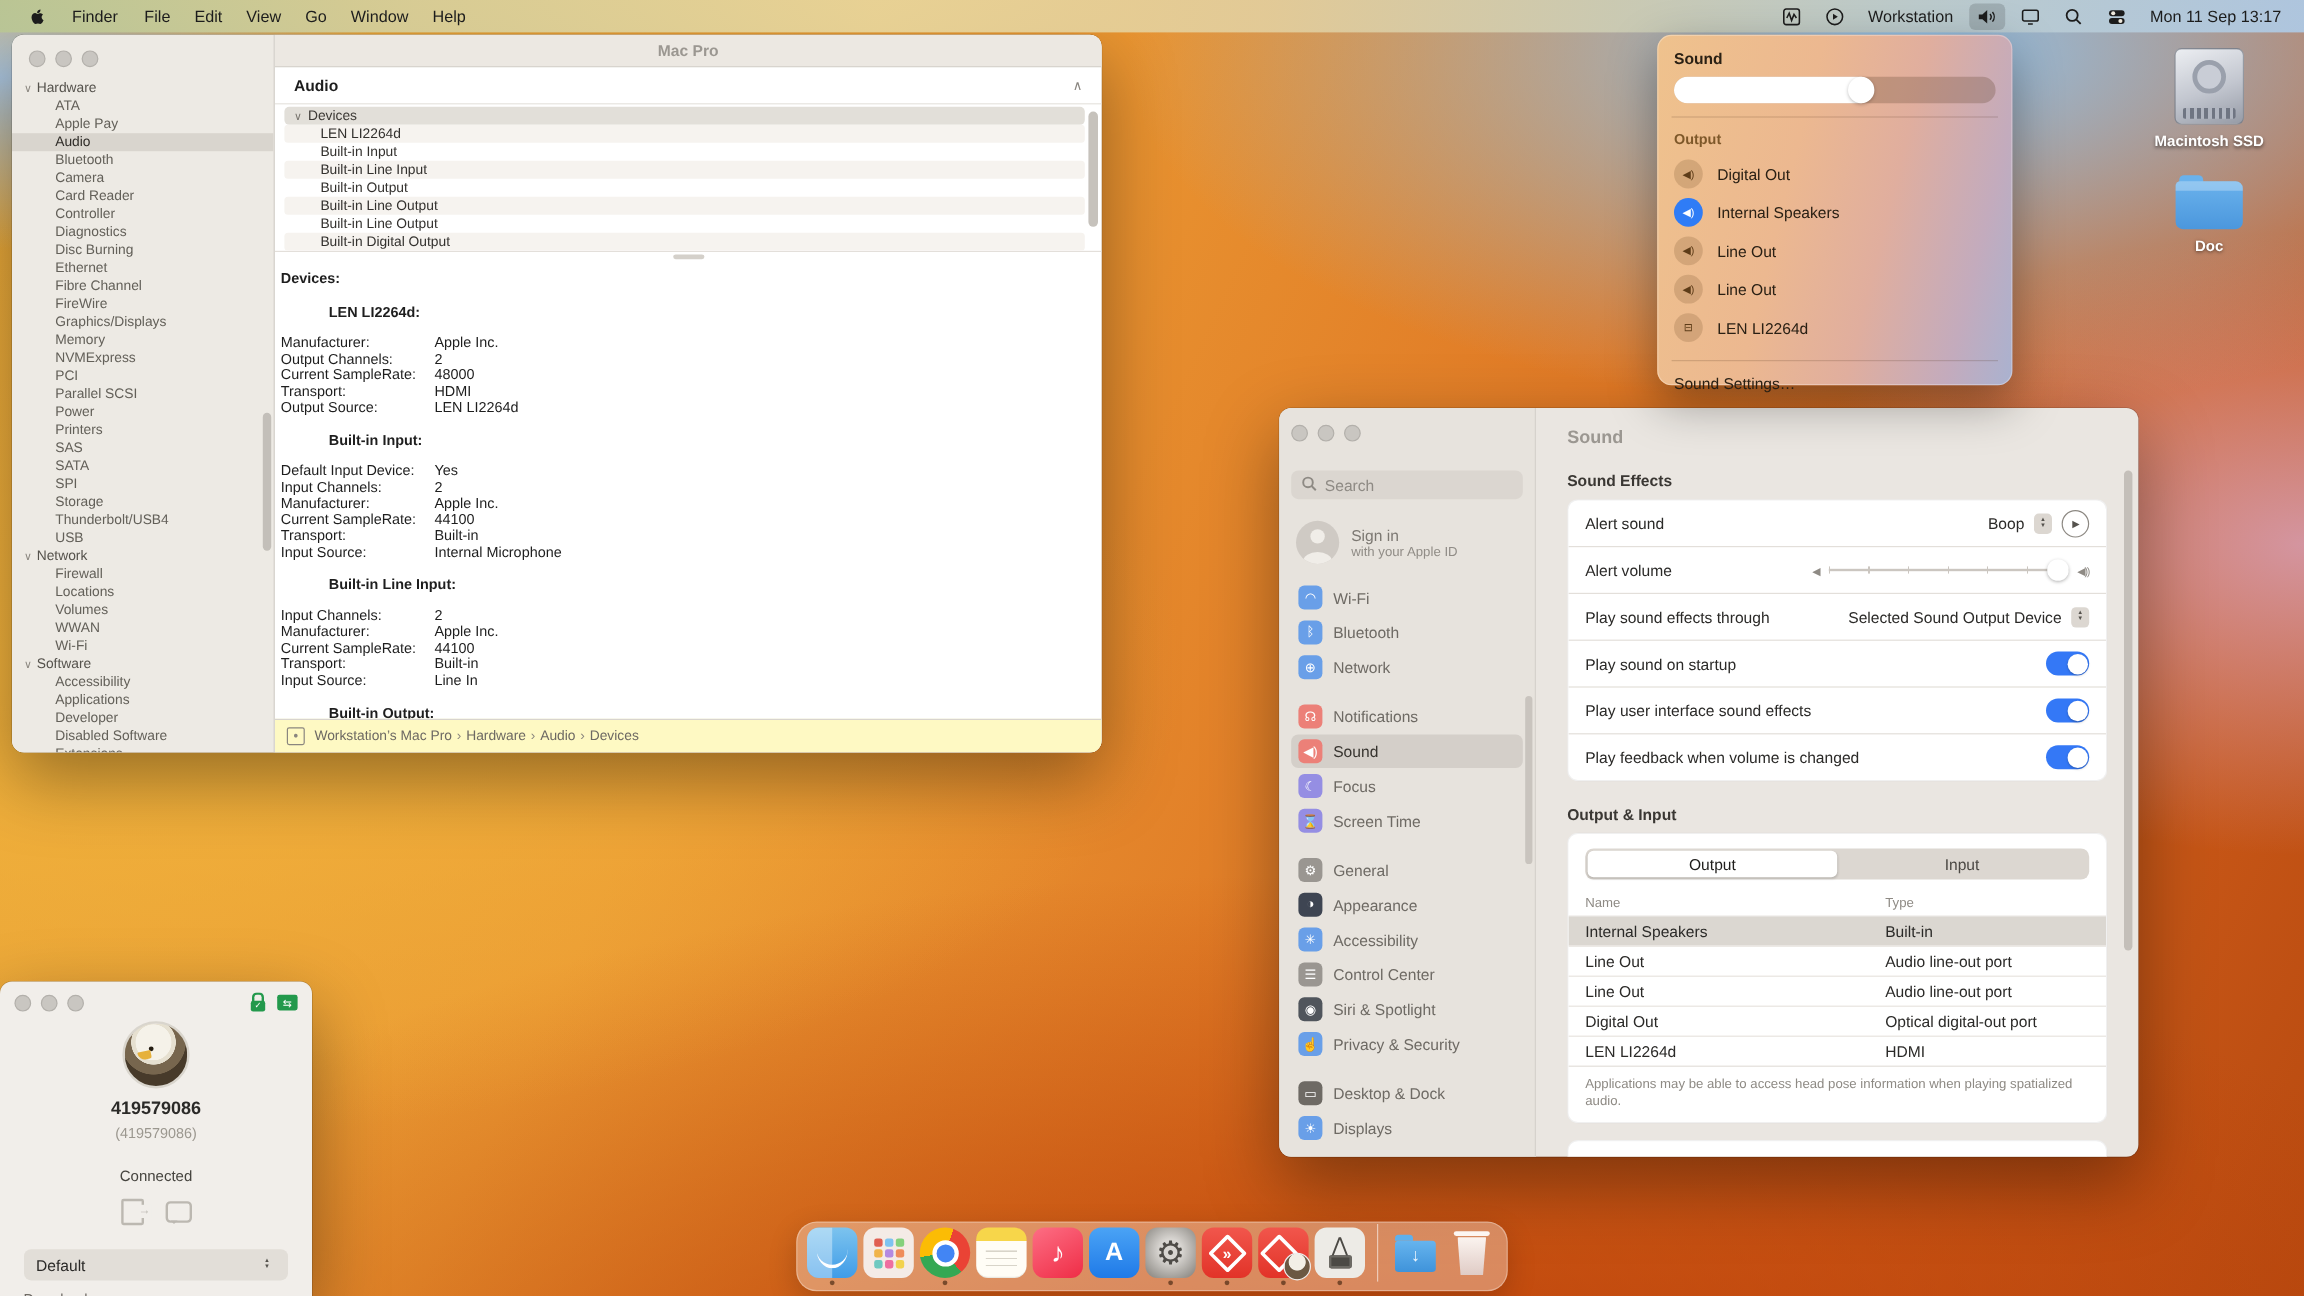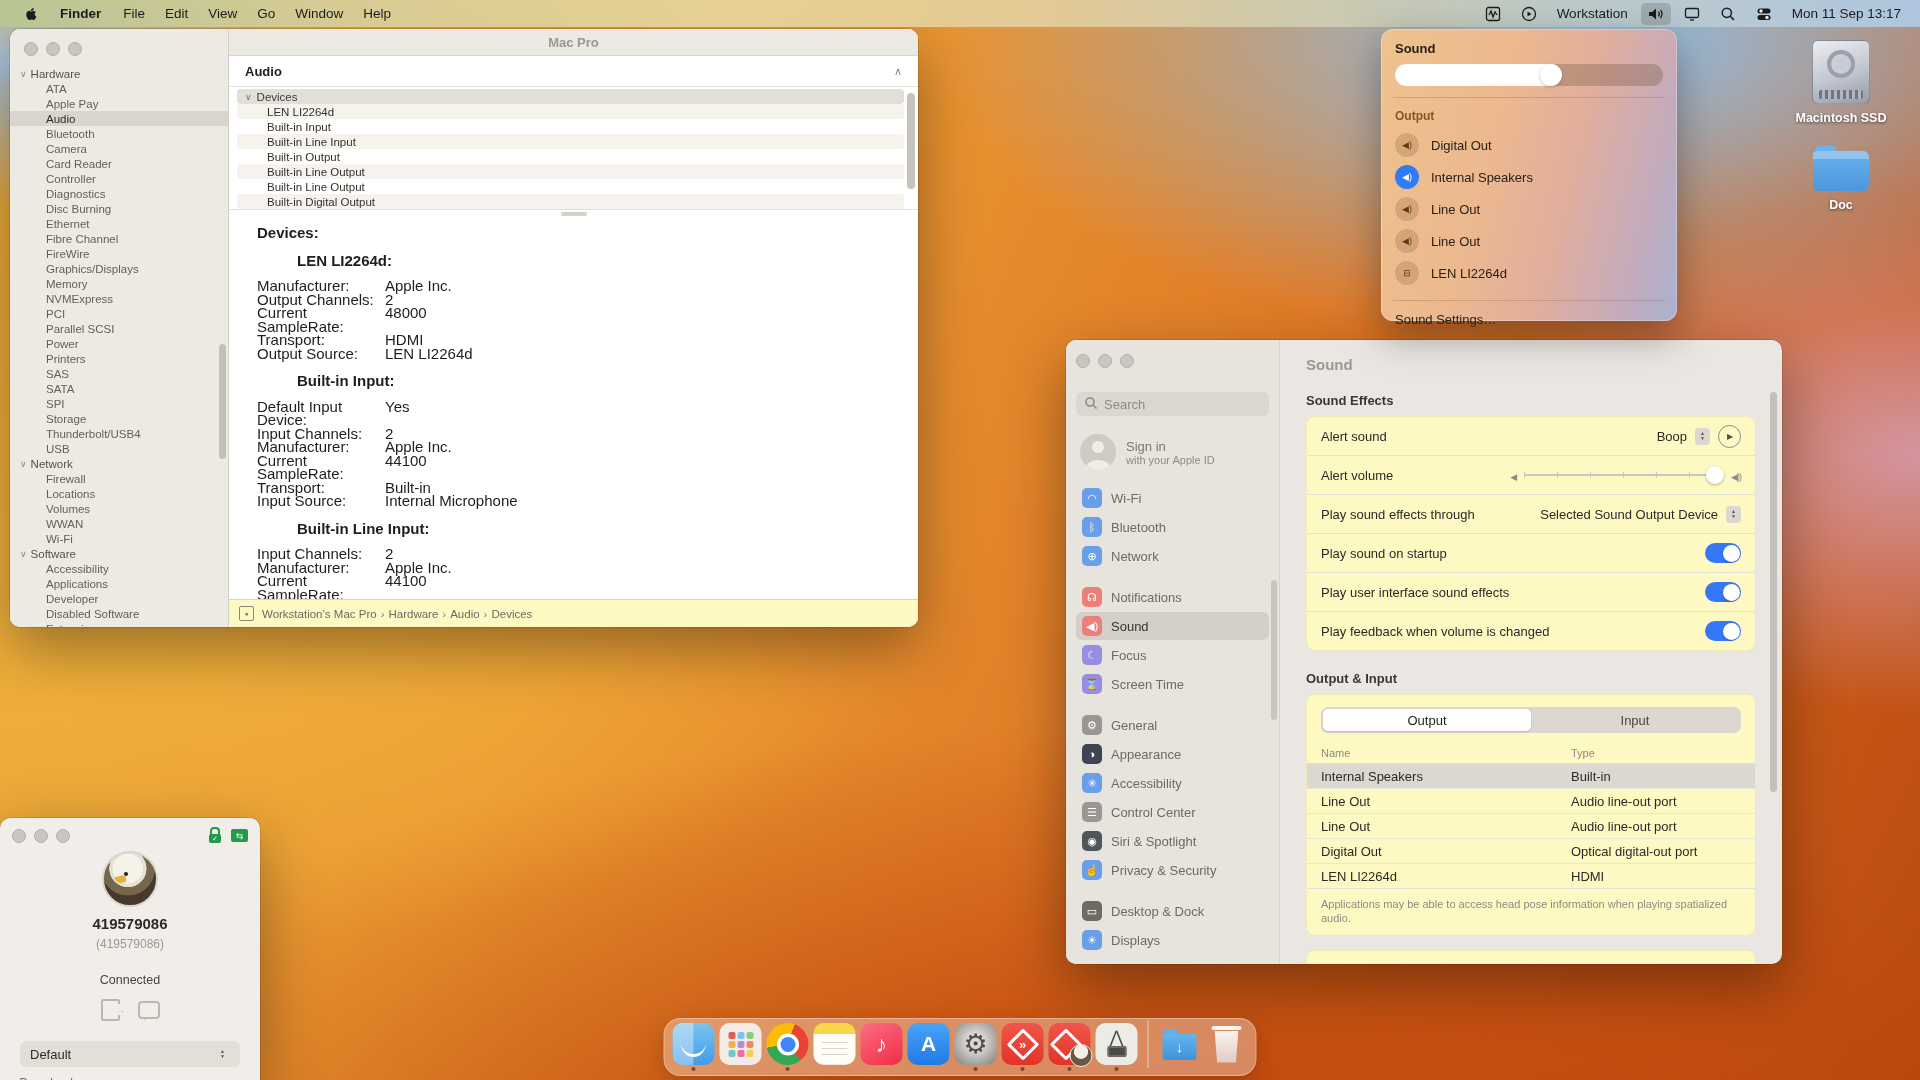--- a/index.html
+++ b/index.html
@@ -11,21 +11,21 @@
       radial-gradient(38% 40% at 100% 42%, rgba(214,160,184,.85) 0%, rgba(214,160,184,0) 60%),
       radial-gradient(70% 55% at 6% 52%, #f2b33c 0%, rgba(242,179,60,0) 65%),
       radial-gradient(95% 75% at 55% 114%, #b93c06 0%, rgba(185,60,6,0) 62%),
       linear-gradient(115deg,#e8aa3a 0%,#eb9a33 35%,#e07a26 60%,#cf5d1a 82%,#b84a10 100%);}
   
   .menubar{position:absolute;top:0;left:0;right:0;height:27px;display:flex;align-items:center;justify-content:space-between;
     font-size:13.5px;color:#1c1c1c;
     background:linear-gradient(90deg,rgba(185,198,148,.92),rgba(214,207,156,.92) 18%,rgba(232,215,158,.9) 38%,rgba(227,207,158,.9) 55%,rgba(205,205,180,.9) 70%,rgba(174,203,232,.9) 100%);}
   .mb-left{display:flex;align-items:center;gap:2px;padding-left:14px;}
   .mb-left .mi{padding:3px 10px;border-radius:4px;}
-  .mb-app{font-weight:700;}
+  .mb-app{font-weight:400;}
   .mb-right{display:flex;align-items:center;gap:6px;padding-right:12px;}
   .mb-right .mi{padding:3px 7px;display:flex;align-items:center;border-radius:5px;}
   .mi.hl{background:rgba(0,0,0,.14);}
   .mb-right svg{display:block;}
   .apple-logo svg{display:block;}
   
   .win{position:absolute;border-radius:10px;box-shadow:0 22px 60px rgba(0,0,0,.38),0 0 0 .5px rgba(0,0,0,.22);}
   .lights{display:flex;gap:8px;}
   .light{width:12px;height:12px;border-radius:50%;background:#c9c6c1;border:.5px solid #b3b0ab;}
   
@@ -46,21 +46,21 @@
   .si-sechead .chev{color:#8a8680;font-size:11px;}
   .si-table{height:120px;overflow:hidden;position:relative;padding:2px 14px 0 8px;flex:none;}
   .si-grouprow{height:15px;background:#e2dfd9;border-radius:4px;display:flex;align-items:center;gap:5px;padding-left:8px;
     font-size:11.5px;color:#3c3935;}
   .si-grouprow::before{content:"∨";font-size:9px;color:#77736d;}
   .dev-row{height:15px;display:flex;align-items:center;padding-left:30px;font-size:11.5px;color:#33312e;border-radius:3px;}
   .dev-row.striped{background:#f6f3ef;}
   .si-table .sb{position:absolute;right:3px;top:6px;width:8px;height:96px;border-radius:4px;background:#c6c2bc;}
   .si-grip{flex:none;height:8px;border-top:1px solid #e3dfda;display:flex;align-items:center;justify-content:center;}
   .si-grip::after{content:"";width:26px;height:4px;border-radius:2px;background:#d4d0ca;}
-  .si-details{flex:1;overflow:hidden;padding:8px 18px 0 28px;font-size:15px;color:#1e1e1e;}
+  .si-details{flex:1;overflow:hidden;padding:8px 18px 0 5px;font-size:12px;color:#1e1e1e;}
   .drow{line-height:13.5px;}
   .drow.dh1{font-weight:700;margin-bottom:12px;}
   .drow.dh2{font-weight:700;margin:14px 0 12px 40px;}
   .drow.kv{display:grid;grid-template-columns:128px 1fr;}
   .si-bottom{flex:none;height:27px;background:#fef9c3;border-top:1px solid #d8d4ce;display:flex;align-items:center;gap:8px;padding:0 10px;}
   .si-bottom .bicon{width:13px;height:13px;border:1.5px solid #8a867f;border-radius:2px;display:flex;align-items:center;justify-content:center;color:#8a867f;font-size:7px;}
   .crumbs{display:flex;gap:4px;font-size:11.5px;color:#6d6963;}
   .crumb+.crumb::before{content:"›";margin-right:4px;color:#8a867f;}
   
   .popover{position:absolute;left:1381px;top:29px;width:296px;height:292px;border-radius:12px;padding:12px 14px;box-sizing:border-box;
@@ -90,21 +90,21 @@
   .st-signin .t1{font-size:13px;color:#7c7872;}
   .st-signin .t2{font-size:11px;color:#908c86;}
   .st-item{display:flex;align-items:center;gap:9px;height:28px;border-radius:6px;padding:0 6px;font-size:13px;color:#6e6a64;margin:1px 0;}
   .st-item.gap{margin-top:13px;}
   .st-item.sel{background:#d4cfc9;color:#37342f;}
   .st-ic{width:20px;height:20px;border-radius:5px;display:flex;align-items:center;justify-content:center;color:#fff;font-size:11px;flex:none;}
   .st-sb{position:absolute;right:2px;top:240px;width:6px;height:140px;border-radius:3px;background:#c9c4be;}
   .st-main{flex:1;min-width:0;position:relative;overflow:hidden;padding:0 26px;box-sizing:border-box;}
   .st-title{font-size:15px;font-weight:700;color:#9b9791;margin-top:16px;}
   .st-h{font-size:13px;font-weight:700;color:#3a3733;margin:20px 0 8px;}
-  .card{background:#fef9c3;border:1px solid rgba(0,0,0,.06);border-radius:9px;overflow:hidden;}
+  .card{background:#ffffff;border:1px solid rgba(0,0,0,.06);border-radius:9px;overflow:hidden;}
   .crow{min-height:38px;display:flex;align-items:center;justify-content:space-between;padding:0 14px;gap:10px;}
   .crow+.crow{border-top:1px solid #e3dfda;}
   .crow .lbl{font-size:13px;color:#2b2a28;}
   .crow .ctl{display:flex;align-items:center;gap:8px;}
   .val{font-size:13px;color:#2b2a28;}
   .stepper{width:15px;height:17px;border-radius:4px;background:#dcd7d1;display:flex;flex-direction:column;align-items:center;justify-content:center;color:#55524d;line-height:5px;}
   .stepper::before{content:"▲";font-size:5px;}
   .stepper::after{content:"▼";font-size:5px;}
   .playbtn{width:21px;height:21px;border-radius:50%;border:1.5px solid #8d8983;display:flex;align-items:center;justify-content:center;color:#55524d;}
   .playbtn::before{content:"▶";font-size:8px;margin-left:1px;}

